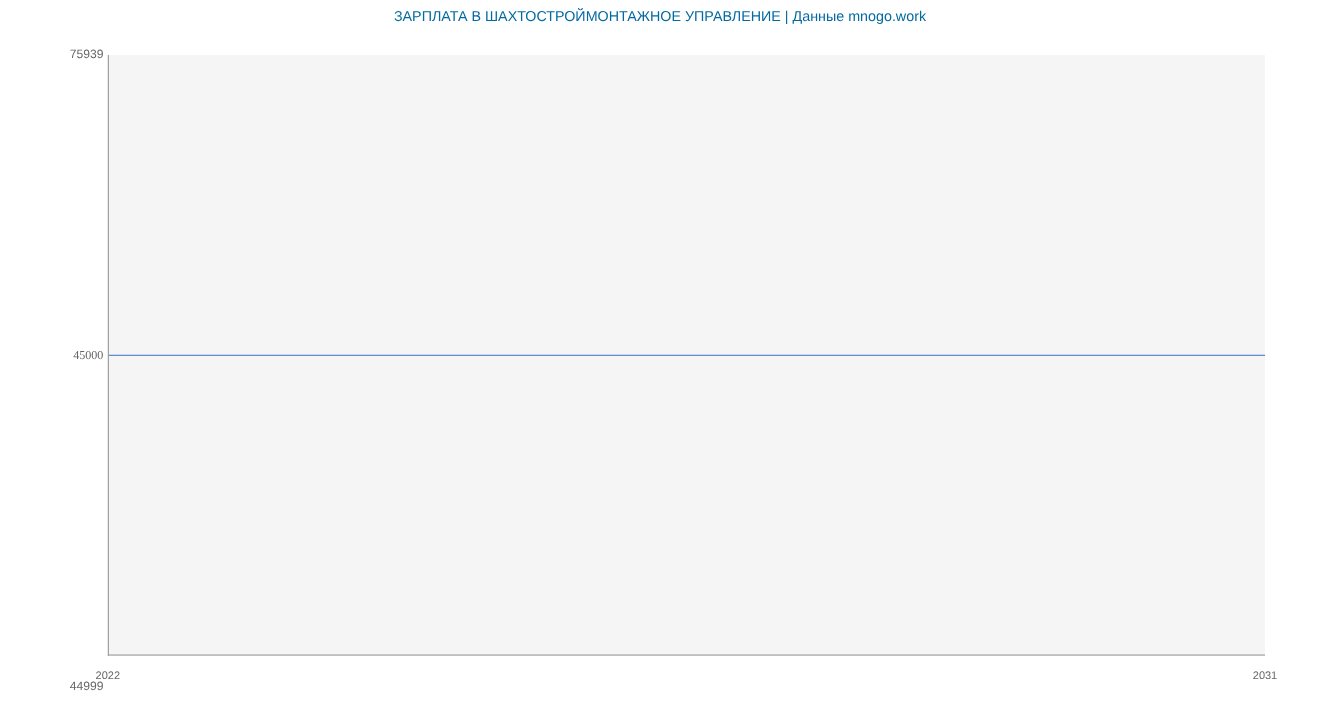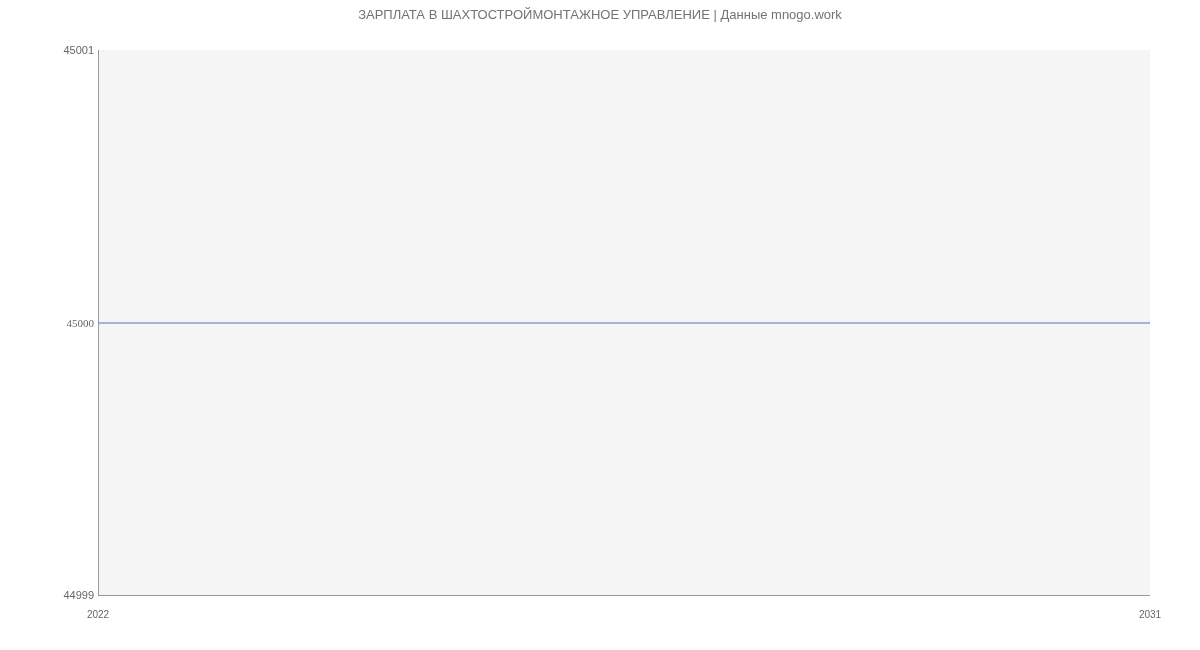--- a/index.html
+++ b/index.html
@@ -19,21 +19,21 @@
       width: 1200px;
       height: 650px;
     }
     .chart-title {
       position: absolute;
       top: 7px;
       left: 0;
       right: 0;
       text-align: center;
       font-size: 13px;
-      color: #737373;
+      color: #0369a1;
       font-weight: normal;
     }
     .plot-area {
       position: absolute;
       left: 98px;
       top: 50px;
       width: 1052px;
       height: 546px;
       background: #f5f5f5;
       border-left: 1px solid #999999;
@@ -58,33 +58,33 @@
     }
     .x-tick-label {
       position: absolute;
       font-size: 10px;
       color: #666666;
       text-align: left;
       transform: translateX(-50%);
     }
     .y-tick-45001 { top: 50px; }
     .y-tick-45000 { top: 323px; font-family: Liberation Serif, serif; }
-    .y-tick-44999 { top: 595px; }
+    .y-tick-44999 { top: 624px; }
     .x-tick-2022 { left: 98px; top: 609px; }
     .x-tick-2023 { left: 1150px; top: 609px; }
   </style>
 </head>
 <body>
 
 <div class="chart-container">
   <div class="chart-title">ЗАРПЛАТА В  ШАХТОСТРОЙМОНТАЖНОЕ УПРАВЛЕНИЕ | Данные mnogo.work</div>
 
   <div class="plot-area">
     <div class="data-line"></div>
   </div>
 
-  <div class="y-tick-label y-tick-45001">45001</div>
+  <div class="y-tick-label y-tick-45001">75939</div>
   <div class="y-tick-label y-tick-45000">45000</div>
   <div class="y-tick-label y-tick-44999">44999</div>
 
   <div class="x-tick-label x-tick-2022">2022</div>
   <div class="x-tick-label x-tick-2023">2031</div>
 </div>
 
 </body></html>

